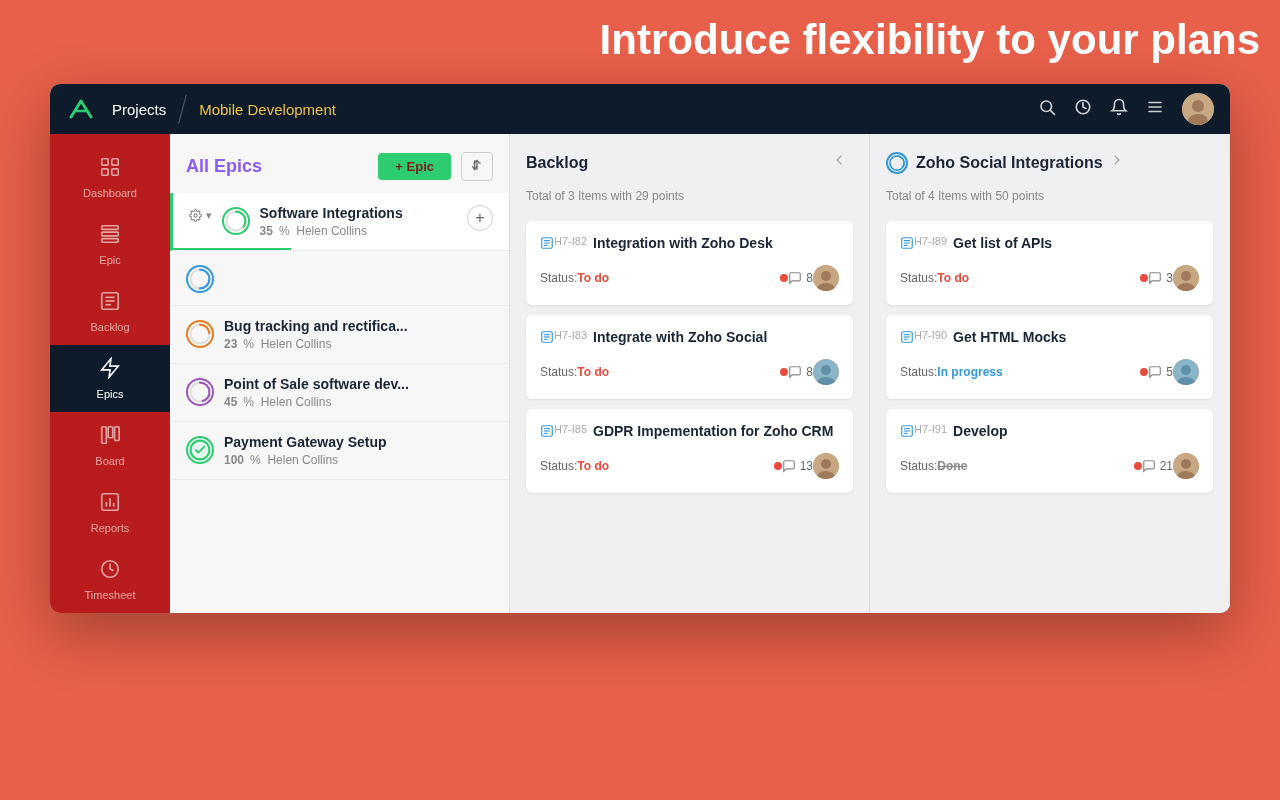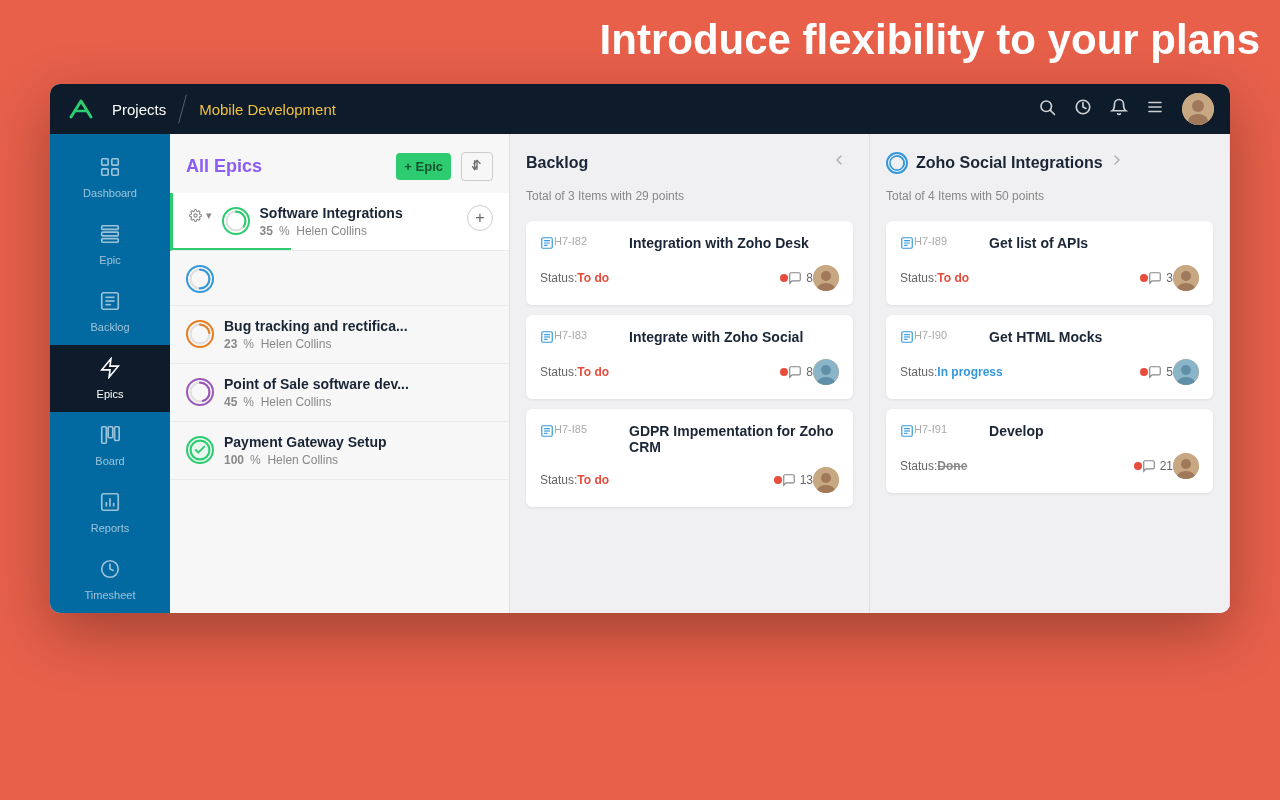--- a/index.html
+++ b/index.html
@@ -93,21 +93,21 @@
     }
     
     .main-content {
       display: flex;
       flex: 1;
       height: 610px;
     }
     
     .sidebar {
       width: 120px;
-      background: #0369a1;
+      background: #b91c1c;
       display: flex;
       flex-direction: column;
       align-items: center;
       padding-top: 10px;
       flex-shrink: 0;
     }
     .sidebar-item {
       display: flex;
       flex-direction: column;
       align-items: center;
@@ -140,24 +140,24 @@
       gap: 10px;
     }
     .epics-title {
       font-size: 18px;
       font-weight: 700;
       color: #8b5cf6;
       flex: 1;
     }
     .btn-epic {
       background: #2ecc71;
-      color: #14532d;
+      color: #7f1d1d;
       border: none;
       border-radius: 4px;
-      padding: 6px 8px;
+      padding: 6px 17px;
       font-size: 13px;
       font-weight: 600;
       cursor: pointer;
       display: flex;
       align-items: center;
       gap: 4px;
     }
     .sort-btn {
       background: none;
       border: 1px solid #ccc;
@@ -307,21 +307,20 @@
       color: #3498db;
       font-size: 13px;
       flex-shrink: 0;
       margin-top: 1px;
     }
     .card-name {
       font-size: 14px;
       font-weight: 600;
       color: #1a2535;
       flex: 1;
-      margin-left: 36px;
     }
     .card-footer {
       display: flex;
       align-items: center;
     }
     .status-label {
       font-size: 12px;
       color: #666;
     }
     .status-value {

